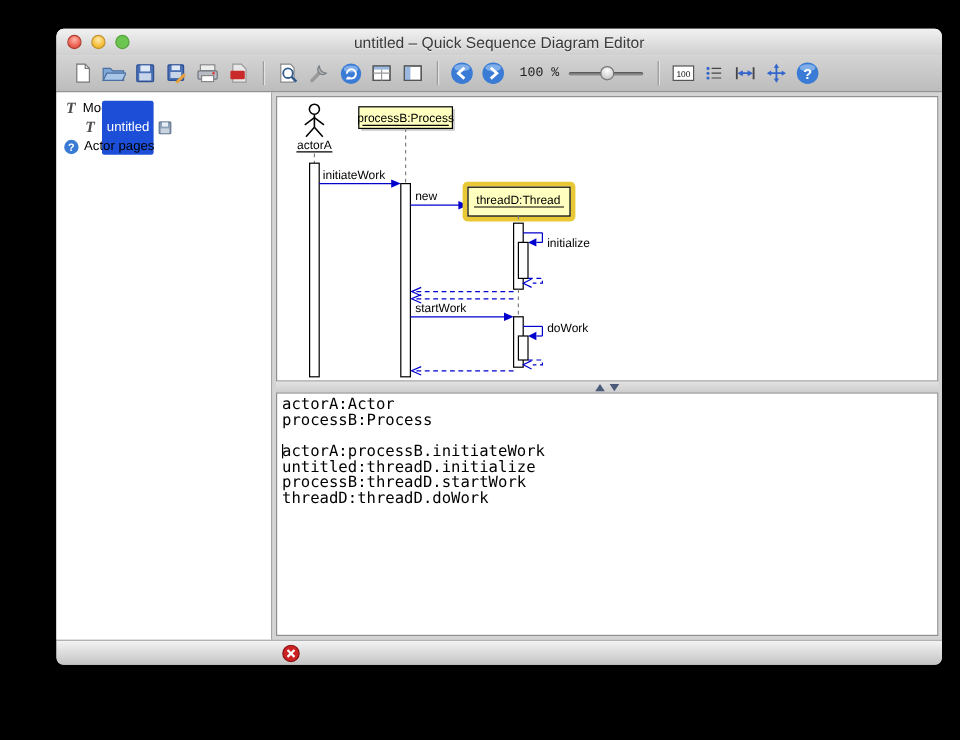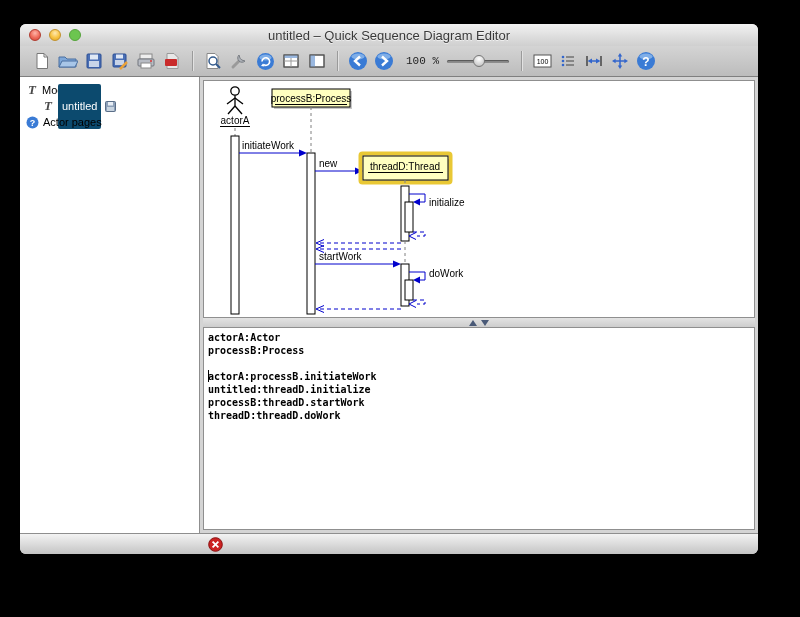--- a/index.html
+++ b/index.html
@@ -1,18 +1,18 @@
 <!DOCTYPE html>
 <html><head>
 <meta charset="utf-8">
 <style>
   html,body{margin:0;padding:0;}
   body{width:800px;height:617px;background:#000;overflow:hidden;
        font-family:"Liberation Sans",sans-serif;-webkit-font-smoothing:antialiased;}
-  .window{position:absolute;left:20px;top:24px;width:738px;height:530px;
+  .window{position:absolute;left:47px;top:24px;width:738px;height:530px;
           border-radius:6px;background:#e8e8e8;
           box-shadow:0 18px 45px rgba(0,0,0,.8),0 0 0 1px rgba(0,0,0,.45);
           display:flex;flex-direction:column;}
   
   .titlebar{height:22px;border-radius:6px 6px 0 0;position:relative;
             background:linear-gradient(#f2f2f2,#d9d9d9 70%,#cfcfcf);
             display:flex;align-items:center;flex:0 0 auto;}
   .lights{position:absolute;left:9px;top:5px;display:flex;gap:8px;}
   .light{width:12px;height:12px;border-radius:50%;}
   .light.red{background:radial-gradient(circle at 50% 32%,#ffb4a8,#ee6a5a 55%,#d04437);border:1px solid #b03a2e;box-sizing:border-box;}
@@ -28,30 +28,30 @@
   .slider{width:62px;height:16px;position:relative;margin-right:4px;}
   .slider .track{position:absolute;left:0;right:0;top:7px;height:3px;background:#8d8d8d;border-radius:2px;box-shadow:inset 0 1px 1px rgba(0,0,0,.4);}
   .slider .thumb{position:absolute;left:26px;top:2px;width:12px;height:12px;border-radius:50%;
                  background:radial-gradient(circle at 50% 30%,#fff,#cfcfcf 70%,#a8a8a8);border:1px solid #777;box-sizing:border-box;}
   
   .content{flex:1;display:flex;min-height:0;}
   .sidebar{width:179px;background:#fff;border-right:1px solid #8f8f8f;padding-top:5px;flex:0 0 auto;}
   .tree-row{display:flex;align-items:center;height:16px;padding-left:6px;font-size:11px;color:#000;}
   .tree-row.child{padding-left:22px;}
   .t-icon{font-family:"Liberation Serif",serif;font-style:italic;font-weight:bold;font-size:13px;color:#4a4a4a;width:12px;text-align:center;margin-right:4px;line-height:12px;}
-  .sel{background:#0c4a6e;color:#fff;border-radius:2px;padding:16px 4px;line-height:13px;}
+  .sel{background:#1d4ed8;color:#fff;border-radius:2px;padding:16px 4px;line-height:13px;}
   .tree-label{line-height:13px;}
   .help-mini{margin-right:4px;}
   .disk{margin-left:4px;}
   .main{flex:1;display:flex;flex-direction:column;background:#d4d4d4;padding:3px;min-width:0;}
   .panel{background:#fff;border:1px solid #8f8f8f;box-sizing:border-box;}
   .diagram-panel{height:238px;overflow:hidden;padding:1px;}
   .divider{height:9px;display:flex;align-items:center;justify-content:center;background:linear-gradient(#e3e3e3,#cdcdcd);}
   .editor-panel{flex:1;overflow:hidden;position:relative;padding:3px 0 0 4px;
-                font-family:"DejaVu Sans Mono",monospace;font-size:10px;line-height:13px;color:#000;font-weight:bold;}
+                font-family:"DejaVu Sans Mono",monospace;font-size:13px;line-height:13px;color:#000;}
   .ed-line{min-height:13px;white-space:pre;}
   .caret{position:absolute;left:4px;top:42px;width:1px;height:12px;background:#000;}
   
   .statusbar{height:20px;flex:0 0 auto;border-top:1px solid #8e8e8e;border-radius:0 0 6px 6px;
              background:linear-gradient(#f3f3f3,#c4c4c4);display:flex;align-items:center;padding-left:188px;}
   
   svg text{font-family:"Liberation Sans",sans-serif;font-size:10px;fill:#000;}
   .lifeline{stroke:#808080;stroke-dasharray:3,3;fill:none;}
   .activation{fill:#fff;stroke:#000;}
   .call{stroke:#0000cc;fill:none;stroke-width:1;}

